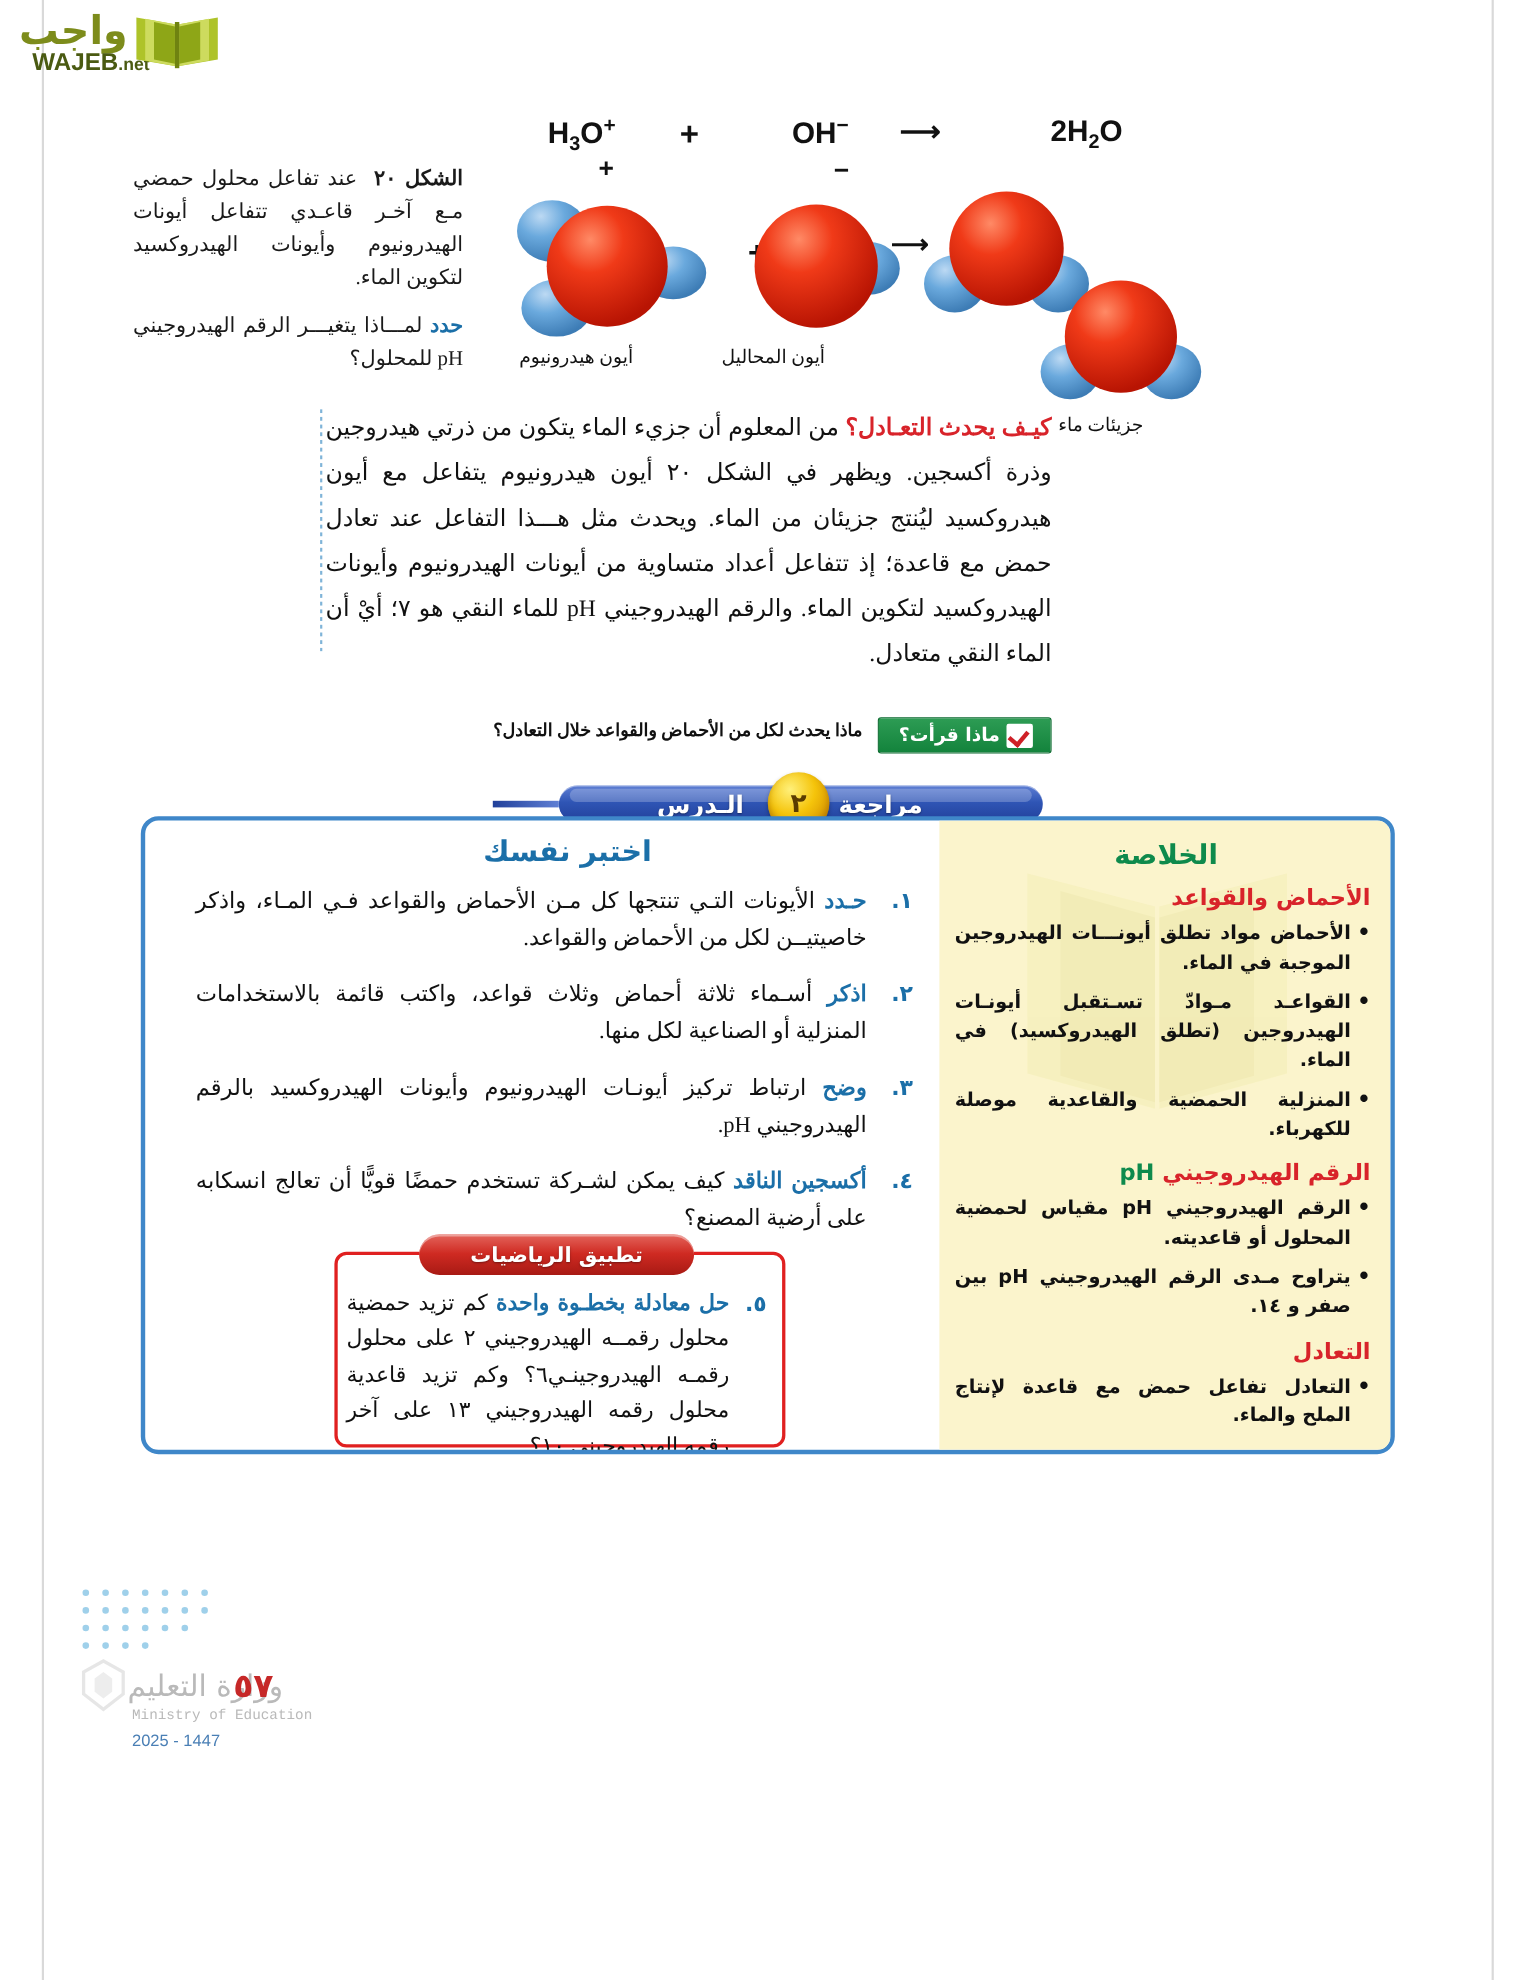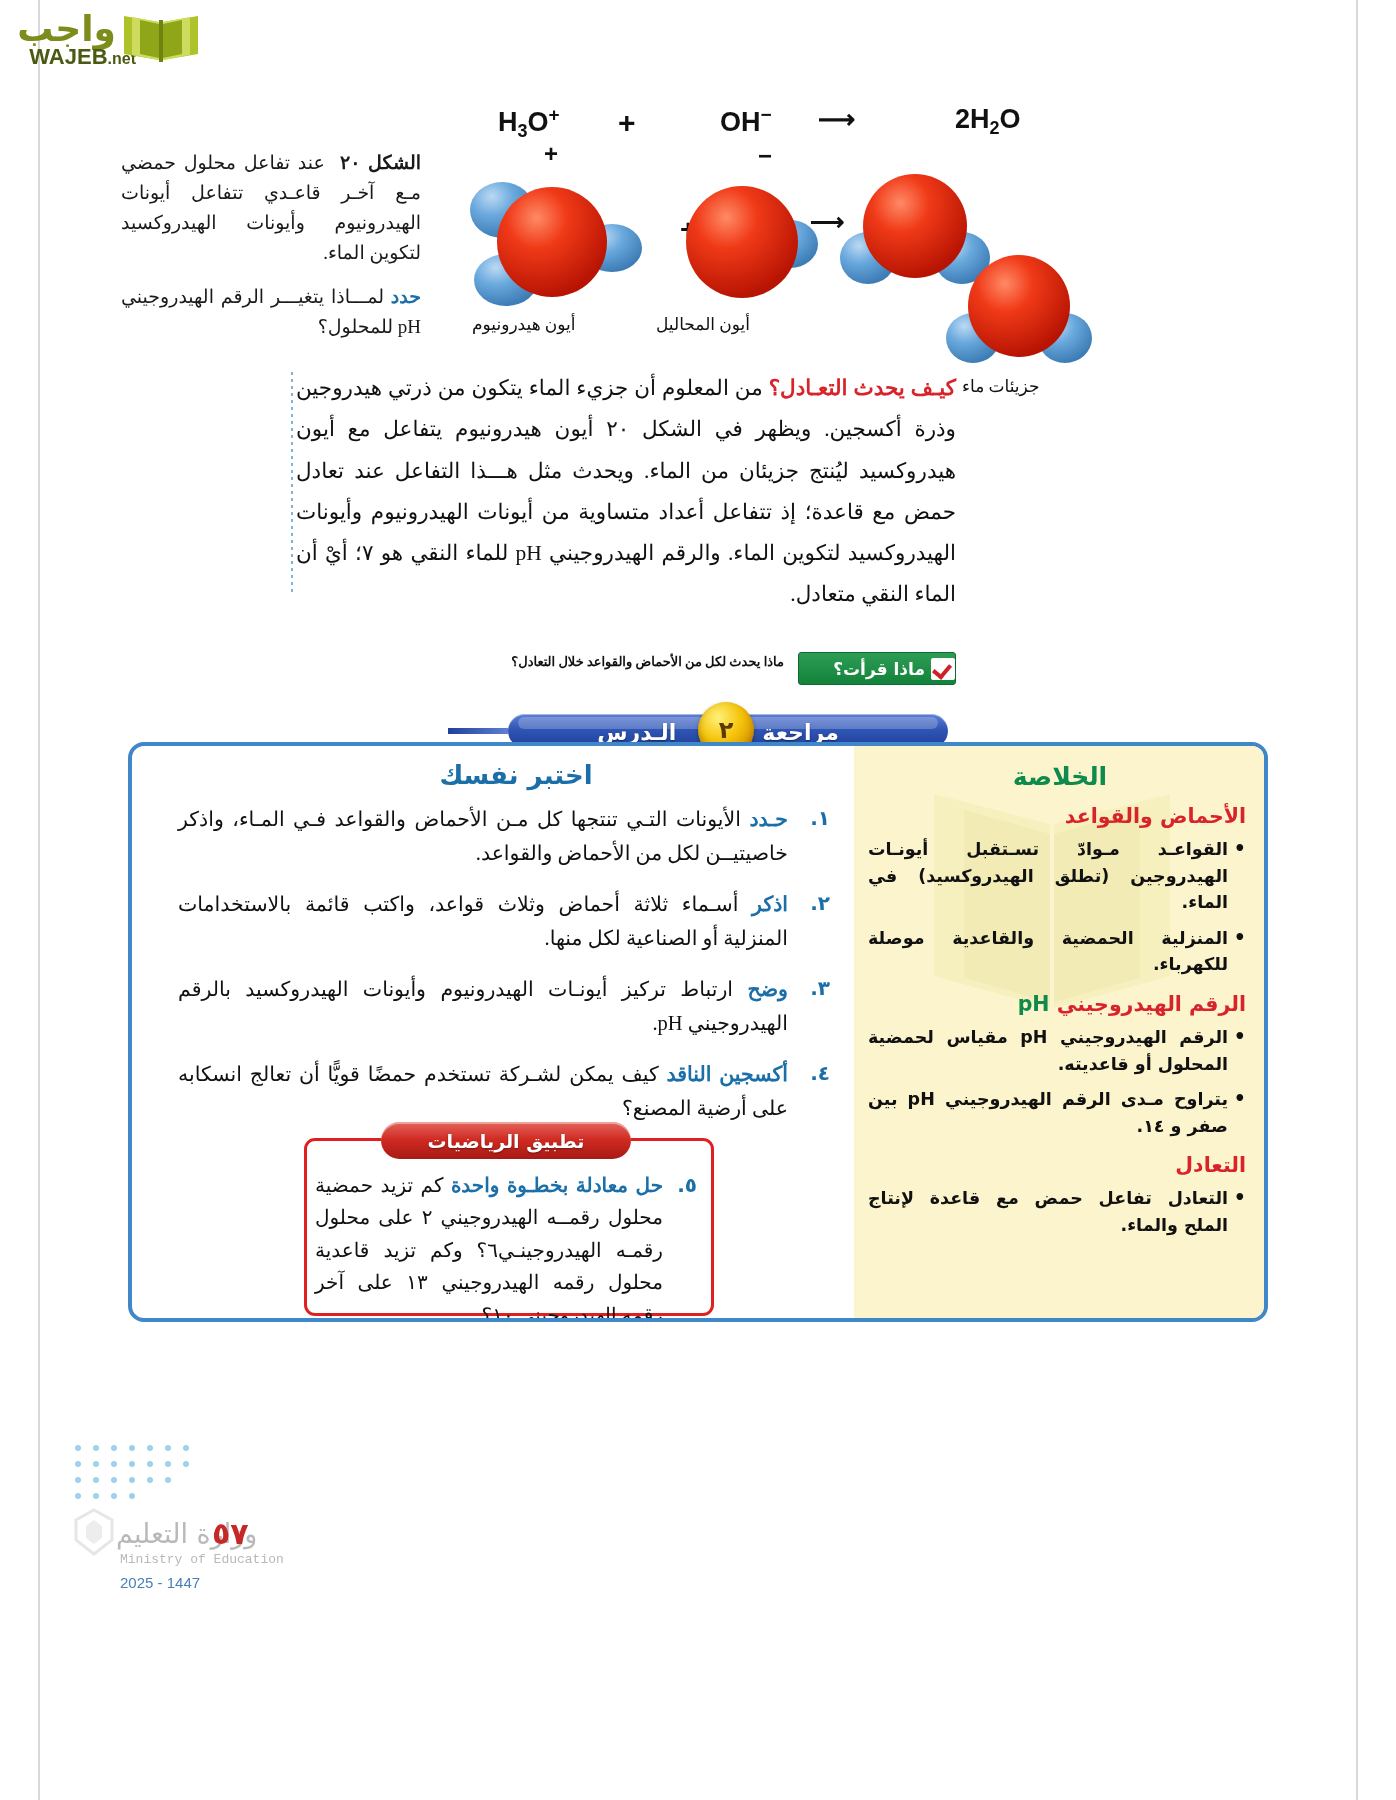--- a/index.html
+++ b/index.html
@@ -86,38 +86,38 @@
     background-size: 2px 7px; background-repeat: repeat-y;
   }
 
   
   .read-row { position:absolute; right:440px; top:652px; width:660px; height:40px; }
   .read-badge {
     position:absolute; right:0; top:0; width:158px; height:33px;
     background:linear-gradient(#2d9c54,#13833c);
     border:1px solid #0c6b30; border-radius:3px;
     display:flex; align-items:center; justify-content:flex-start;
-    padding-right:0; gap:6px;
+    padding-right:16px; gap:6px;
   }
   .read-badge .chk {
     width:24px; height:22px; background:#fff; border-radius:2px;
     position:relative; flex:0 0 auto;
   }
   .read-badge .chk::after {
     content:""; position:absolute; left:5px; top:3px;
     width:8px; height:13px; border:solid #cf2027;
     border-width:0 4px 4px 0; transform:rotate(40deg);
   }
   .read-badge .txt {
     color:#fff; font-size:17px; font-weight:bold; direction:rtl;
     font-family:"DejaVu Sans", sans-serif;
   }
   .read-q {
     position:absolute; right:172px; top:2px; width:470px;
-    direction:rtl; font-size:13px; font-weight:bold; color:#111;
+    direction:rtl; font-size:16px; font-weight:bold; color:#111;
   }
 
   
   .review-banner { position:absolute; right:448px; top:700px; width:500px; height:62px; }
   .rb-bar {
     position:absolute; right:0; top:14px; width:440px; height:34px;
     background:linear-gradient(180deg,#5f7fd4 0%,#2f55b5 45%,#21409a 100%);
     border-radius:17px;
     box-shadow: inset 0 1px 0 rgba(255,255,255,.45);
   }
@@ -386,20 +386,21 @@
       <path d="M142 44 L142 228 L258 196 L258 14 Z" fill="#f3eeb3"></path>
       <path d="M138 54 L138 222 L52 198 L52 30 Z" fill="#eae3a2"></path>
       <path d="M142 54 L142 222 L228 198 L228 30 Z" fill="#eae3a2"></path>
     </svg>
     <div class="sum-title">الخلاصة</div>
     <div class="sum-body">
 
       <div class="sum-h first">
         <span>الأحماض والقواعد</span>
       </div>
+      <div class="sum-li">الأحماض مواد تطلق أيونـــات الهيدروجين الموجبة في الماء.</div>
       <div class="sum-li">القواعـد مـوادّ تسـتقبل أيونـات الهيدروجين (تطلق الهيدروكسيد) في الماء.</div>
       <div class="sum-li">المنزلية الحمضية والقاعدية موصلة للكهرباء.</div>
 
       <div class="sum-h">
         <span>الرقم الهيدروجيني</span>
         <span class="ltr">pH</span>
       </div>
       <div class="sum-li">الرقم الهيدروجيني pH مقياس لحمضية المحلول أو قاعديته.</div>
       <div class="sum-li">يتراوح مـدى الرقم الهيدروجيني pH بين صفر و ١٤.</div>
 

